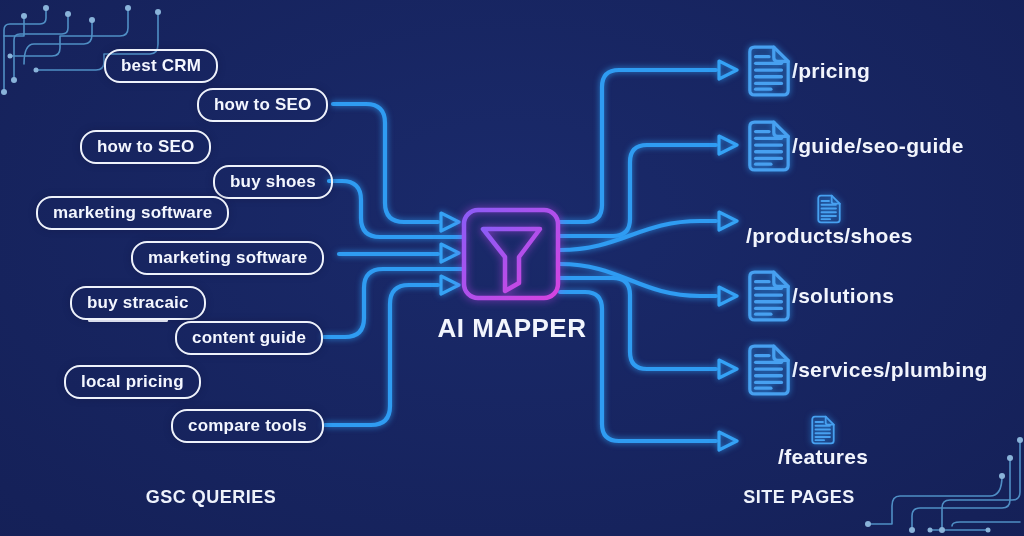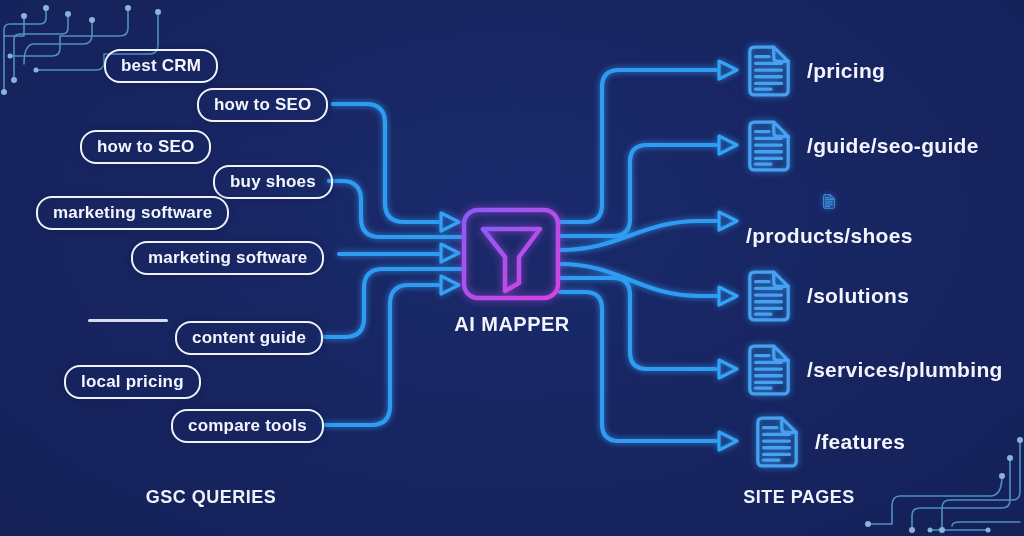--- a/index.html
+++ b/index.html
@@ -17,28 +17,28 @@
   .pill{
     position:absolute;
     display:flex;align-items:center;justify-content:flex-start;
     height:30px;padding:0 15px;
     border:2.5px solid #eef2fb;border-radius:16px;
     color:#f4f7ff;font-size:17px;font-weight:700;letter-spacing:.2px;
     white-space:nowrap;
     box-shadow:0 0 6px rgba(20,25,70,.5);
   }
   .page-row{
-    position:absolute;display:flex;align-items:center;gap:15px;height:54px;
+    position:absolute;display:flex;align-items:center;height:54px;
   }
   .page-label{
     color:#f2f5fd;font-size:21px;font-weight:700;letter-spacing:.3px;white-space:nowrap;
   }
   .mapper-label{
     position:absolute;left:432px;top:313px;width:160px;text-align:center;
-    color:#f2f5fd;font-size:20px;font-weight:700;letter-spacing:.5px;
+    color:#f2f5fd;font-size:26px;font-weight:700;letter-spacing:.5px;
   }
   .seclabel{
     position:absolute;top:487px;width:230px;text-align:center;
     color:#eef2fb;font-size:18px;font-weight:700;letter-spacing:.5px;
   }
   .seclabel.left{left:96px;}
   .seclabel.right{left:684px;}
   .stray{
     position:absolute;left:88px;top:319px;width:80px;height:2.5px;
     background:#eef2fb;border-radius:2px;opacity:.9;
@@ -154,20 +154,23 @@
     </div>
   <div class="pill" style="left:213px;top:165px;">
       <span>buy shoes</span>
     </div>
   <div class="pill" style="left:36px;top:196px;">
       <span>marketing software</span>
     </div>
   <div class="pill" style="left:131px;top:241px;">
       <span>marketing software</span>
     </div>
+  <div class="pill" style="left:70px;top:286px;">
+      <span>buy stracaic</span>
+    </div>
   <div class="pill" style="left:175px;top:321px;">
       <span>content guide</span>
     </div>
   <div class="pill" style="left:64px;top:365px;">
       <span>local pricing</span>
     </div>
   <div class="pill" style="left:171px;top:409px;">
       <span>compare tools</span>
     </div>
 
@@ -231,21 +234,21 @@
         <path d="M29 3 V14 Q29 18 33 18 H44"></path>
         <path d="M10 13 H24"></path>
         <path d="M10 20 H37"></path>
         <path d="M10 27 H37"></path>
         <path d="M10 34 H37"></path>
         <path d="M10 41 H37"></path>
         <path d="M10 47 H26"></path>
       </svg>
     <span class="page-label">/services/plumbing</span>
   </div>
-  <div class="page-row" style="left:754px;top:415px;">
+  <div class="page-row" style="left:778px;top:415px;flex-direction:column;">
     <svg width="46" height="54" viewBox="0 0 48 56" fill="none" stroke="#47a0f0" stroke-width="3.4" stroke-linecap="round" stroke-linejoin="round" class="wireglow">
         <path d="M9 3 H29 L44 18 V48 Q44 53 39 53 H9 Q4 53 4 48 V8 Q4 3 9 3 Z"></path>
         <path d="M29 3 V14 Q29 18 33 18 H44"></path>
         <path d="M10 13 H24"></path>
         <path d="M10 20 H37"></path>
         <path d="M10 27 H37"></path>
         <path d="M10 34 H37"></path>
         <path d="M10 41 H37"></path>
         <path d="M10 47 H26"></path>
       </svg>

